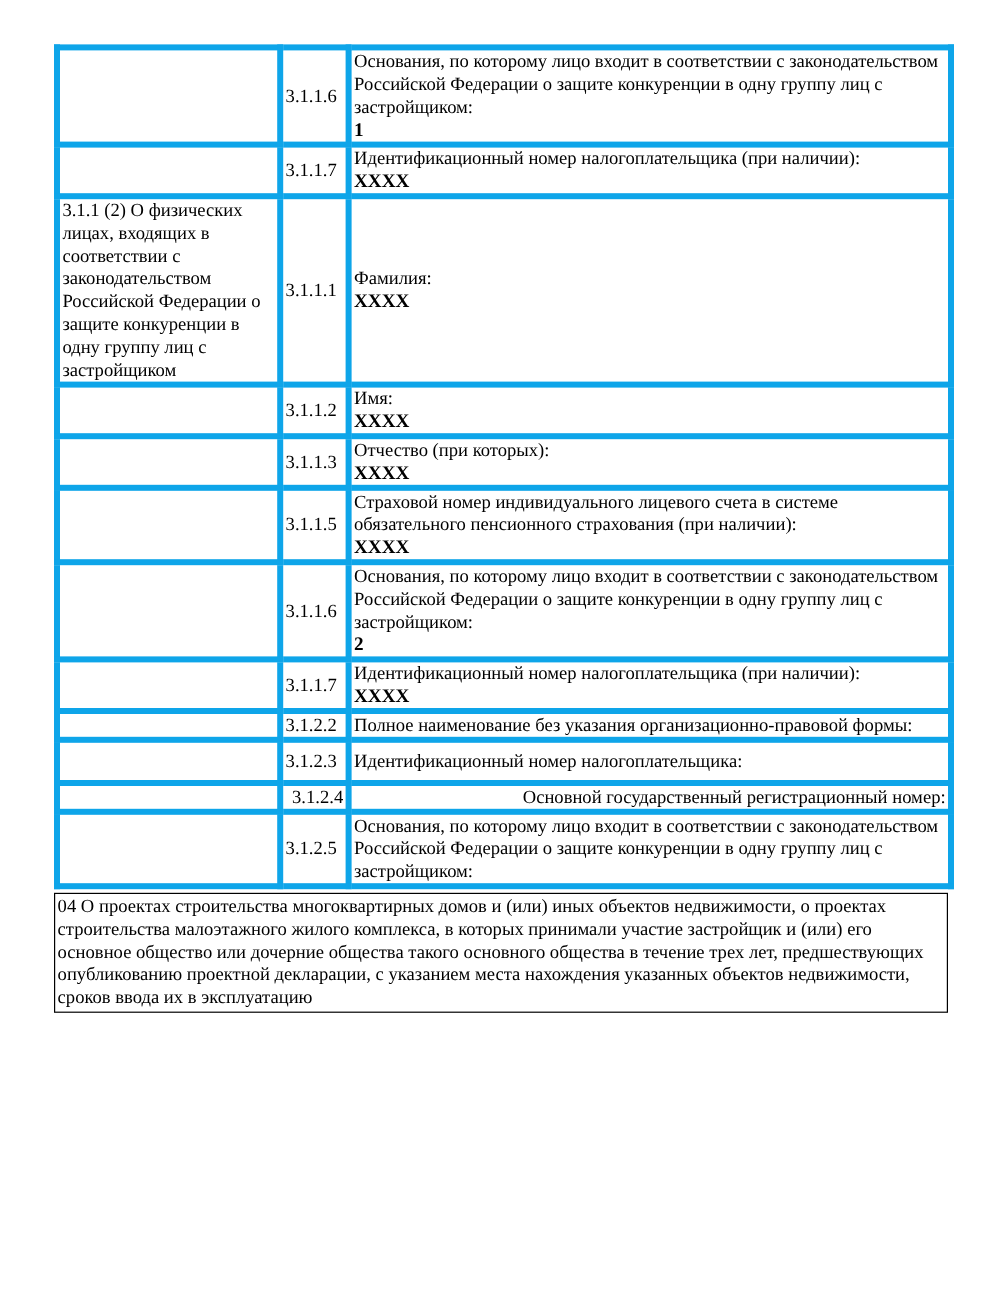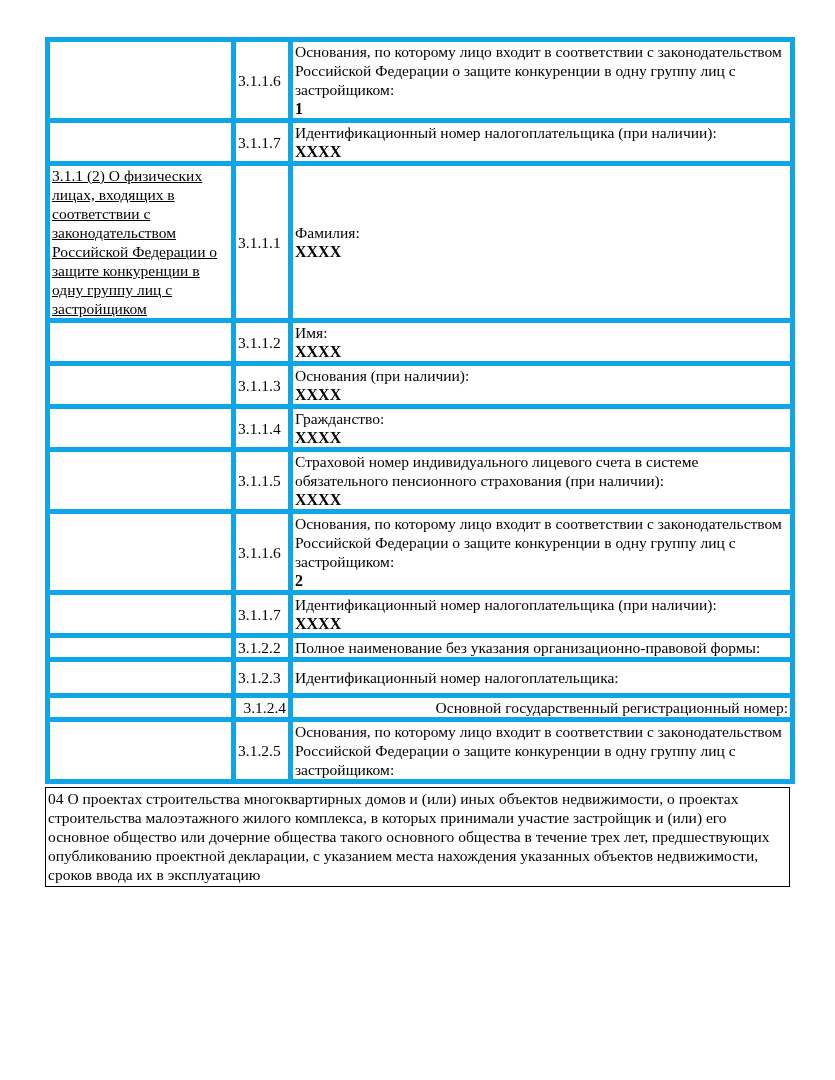--- a/index.html
+++ b/index.html
@@ -31,21 +31,20 @@
     padding: 0 2px;
     font-size: 15.5px;
     line-height: 19px;
     vertical-align: middle;
     word-wrap: break-word;
     hyphens: auto;
   }
   td.c1 {
     vertical-align: top;
     padding-top: 2px;
-    text-decoration: underline;
   }
   td.c2 {
     vertical-align: middle;
     padding-left: 2px;
     padding-right: 1px;
   }
   td.c3 .lbl {
     font-weight: normal;
   }
   td.c3 .val {
@@ -103,29 +102,21 @@
           <td class="c2">3.1.1.2</td>
           <td class="c3">
             <div class="lbl">Имя:</div>
             <div class="val">XXXX</div>
           </td>
         </tr>
         <tr style="height: 37px;">
           <td class="c1"></td>
           <td class="c2">3.1.1.3</td>
           <td class="c3">
-            <div class="lbl">Основания (при наличии):</div>
-            <div class="val">XXXX</div>
-          </td>
-        </tr>
-        <tr style="height: 38px;">
-          <td class="c1"></td>
-          <td class="c2">3.1.1.4</td>
-          <td class="c3">
-            <div class="lbl">Гражданство:</div>
+            <div class="lbl">Отчество (при которых):</div>
             <div class="val">XXXX</div>
           </td>
         </tr>
         <tr style="height: 58px;">
           <td class="c1"></td>
           <td class="c2">3.1.1.5</td>
           <td class="c3">
             <div class="lbl">Страховой номер индивидуального лицевого счета в системе обязательного пенсионного страхования (при наличии):</div>
             <div class="val">XXXX</div>
           </td>

